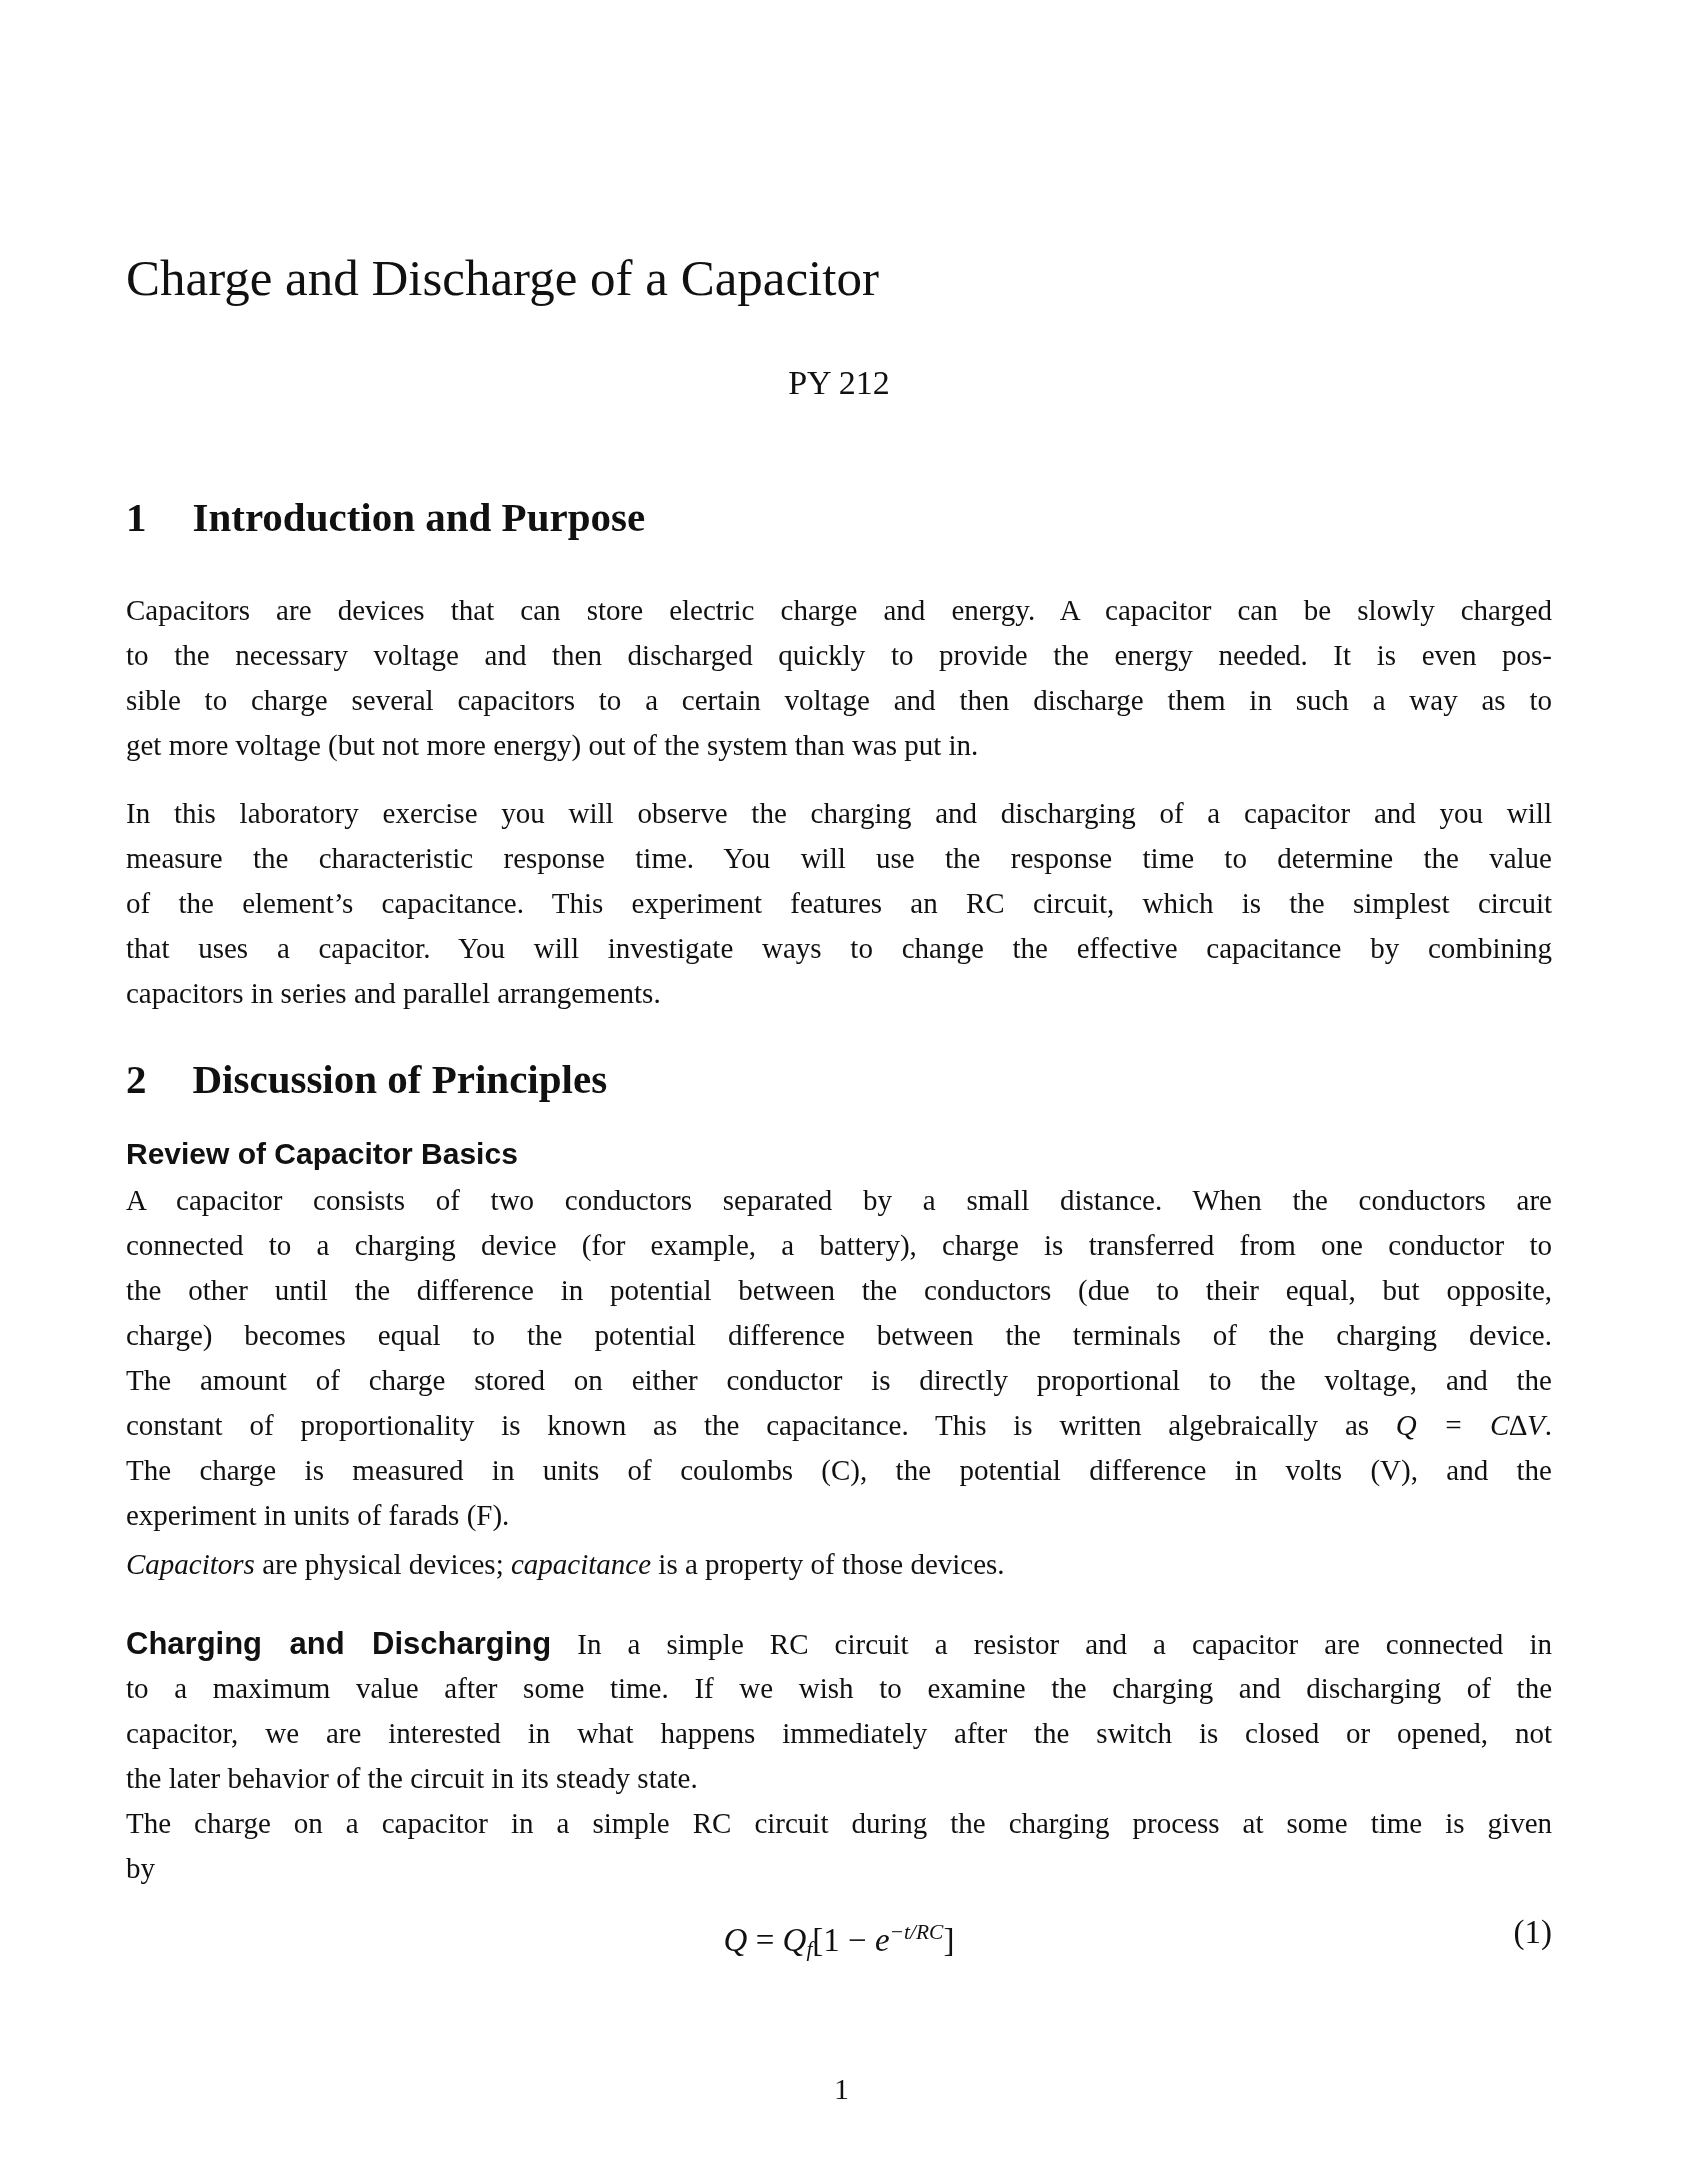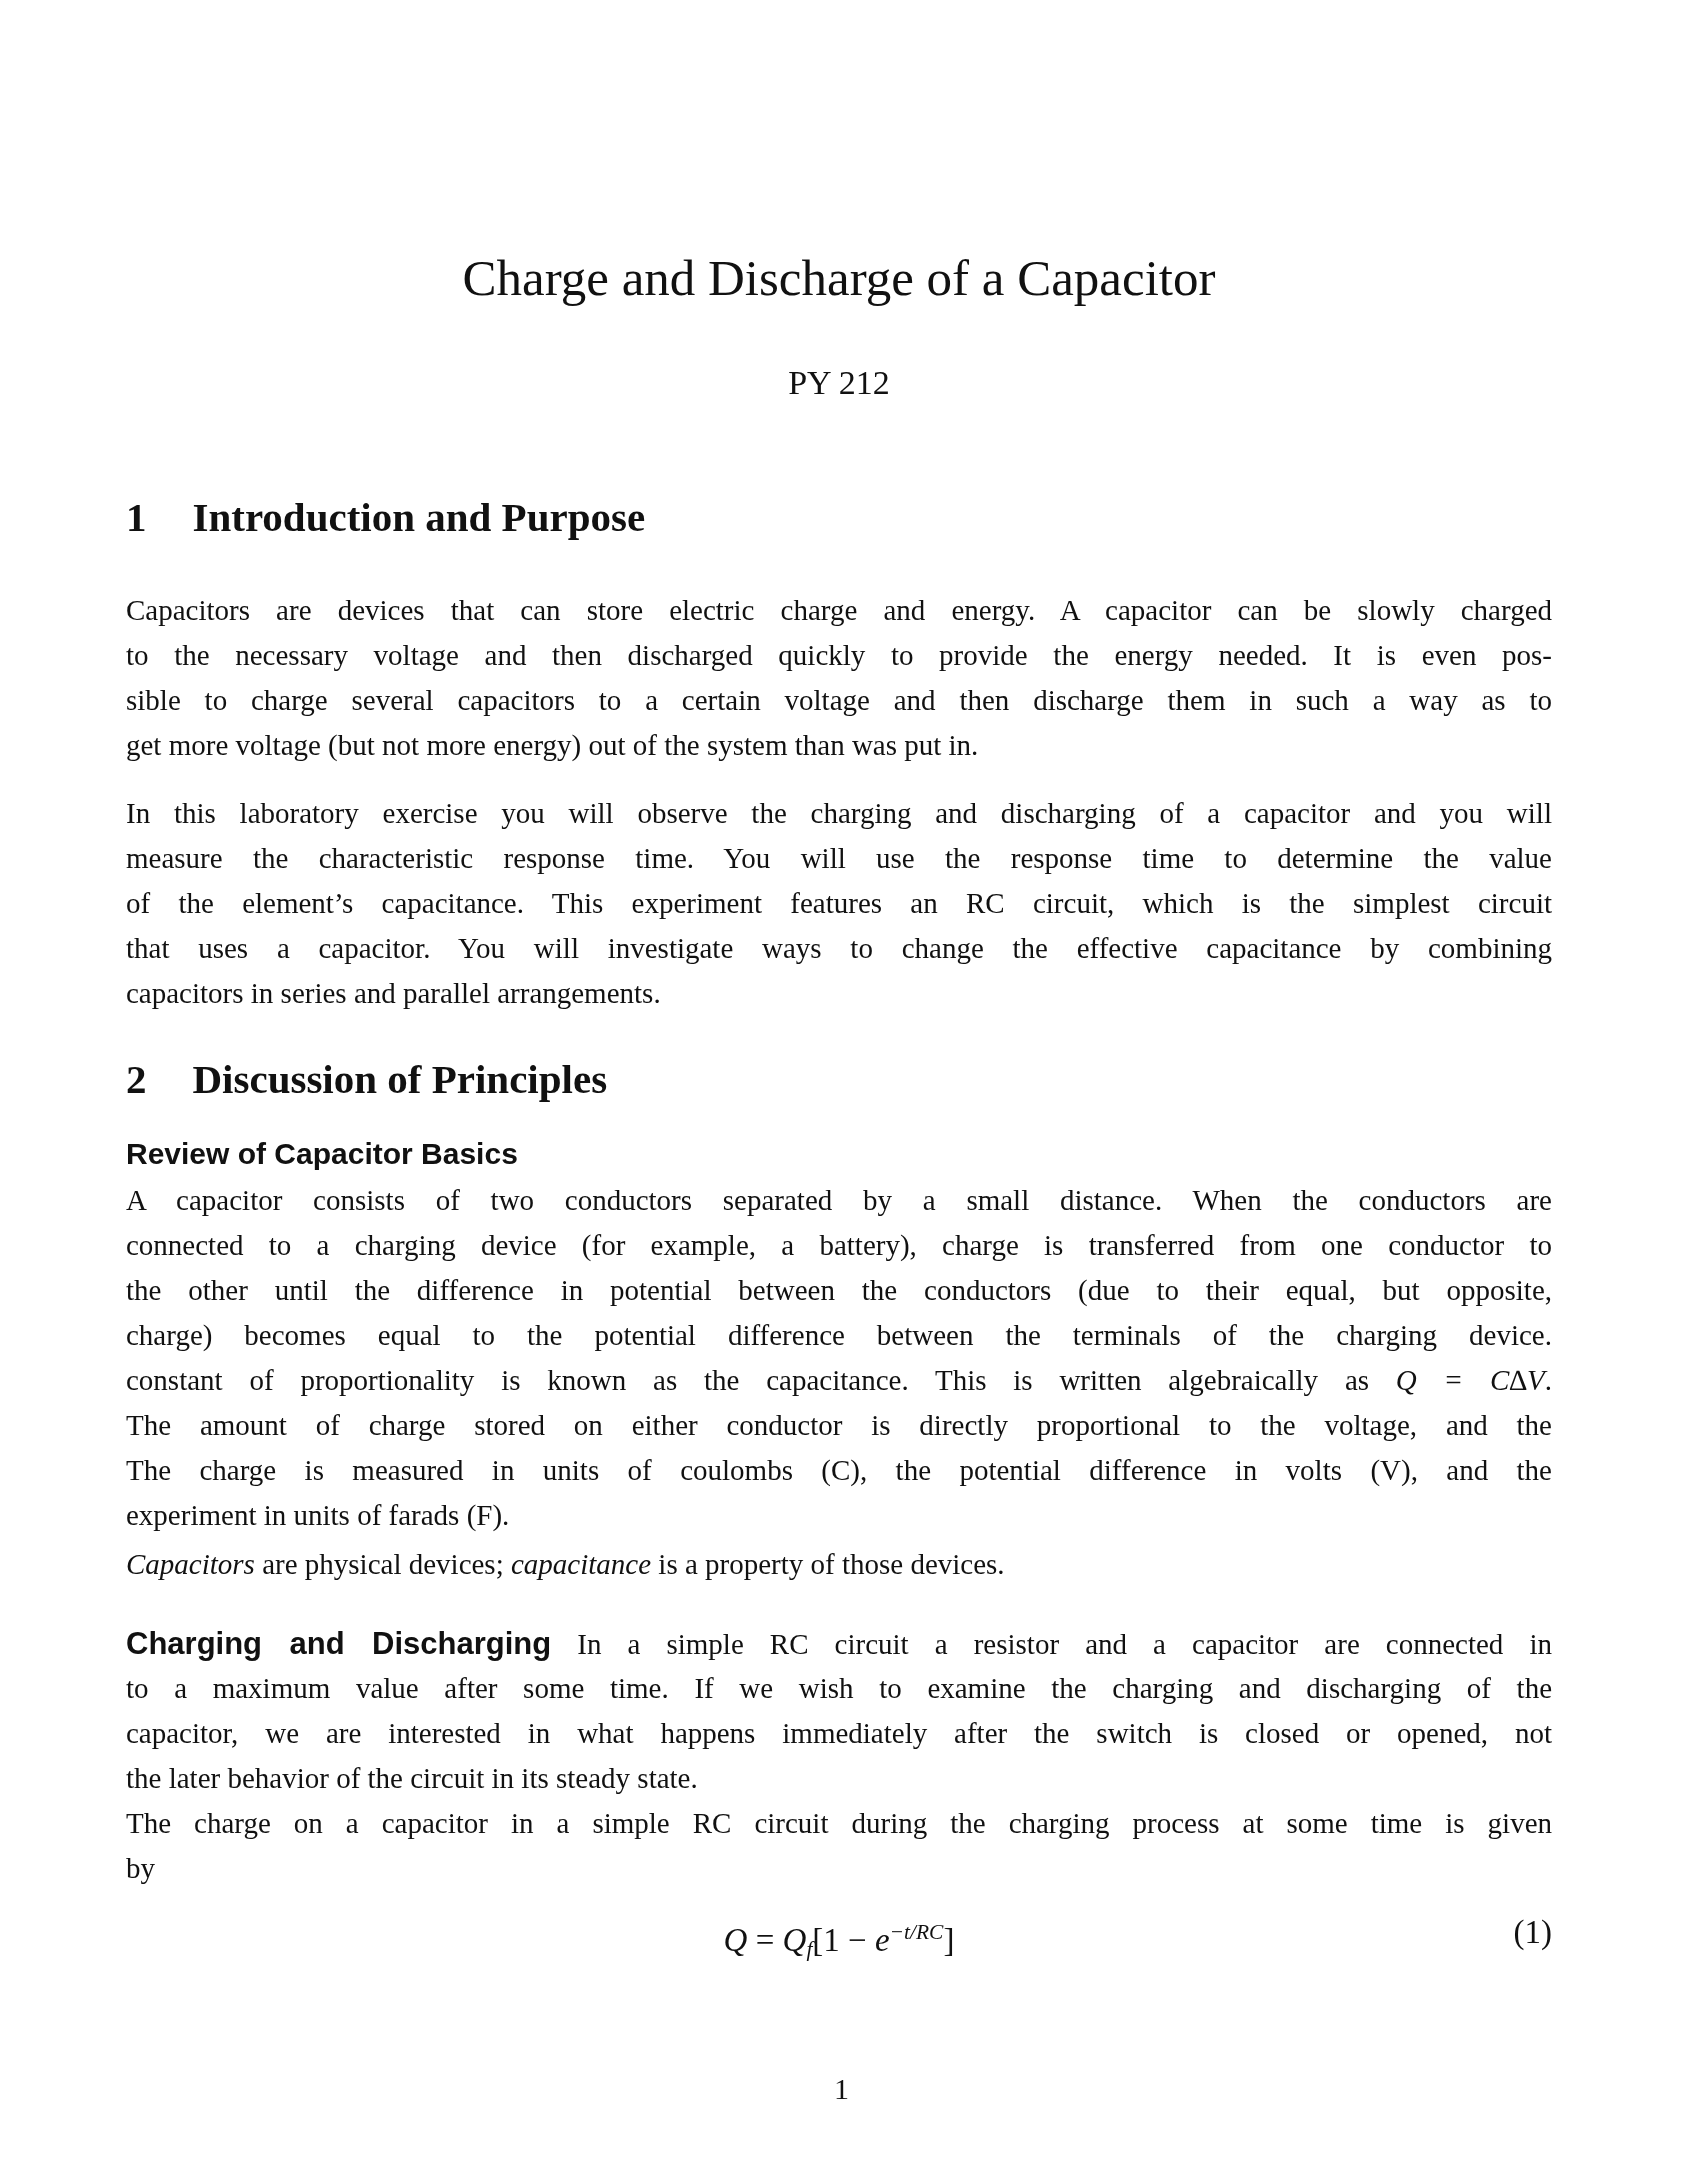--- a/index.html
+++ b/index.html
@@ -14,21 +14,21 @@
   }
   .content {
     position:absolute;
     left:126px; top:0;
     width:1426px;
   }
   .doc-title {
     margin-top:249px;
     font-size:51px;
     line-height:59px;
-    text-align:center;
+    text-align:left;
     white-space:nowrap;
   }
   .course {
     margin-top:55px;
     font-size:34px;
     line-height:40px;
     text-align:center;
   }
   .sec-heading {
     font-weight:bold;
@@ -117,22 +117,22 @@
       <span class="sec-num">2</span><span>Discussion of Principles</span>
     </div>
 
     <div class="sub-heading">Review of Capacitor Basics</div>
 
     <div class="para review-p">
       <div class="pline">A capacitor consists of two conductors separated by a small distance. When the conductors are</div>
       <div class="pline">connected to a charging device (for example, a battery), charge is transferred from one conductor to</div>
       <div class="pline">the other until the difference in potential between the conductors (due to their equal, but opposite,</div>
       <div class="pline">charge) becomes equal to the potential difference between the terminals of the charging device.</div>
+      <div class="pline">The amount of charge stored on either conductor is directly proportional to the voltage, and the</div>
       <div class="pline"><span>constant of proportionality is known as the capacitance. This is written algebraically as </span><span class="it">Q = C∆V</span><span>.</span></div>
-      <div class="pline">The amount of charge stored on either conductor is directly proportional to the voltage, and the</div>
       <div class="pline">The charge is measured in units of coulombs (C), the potential difference in volts (V), and the</div>
       <div class="pline last">experiment in units of farads (F).</div>
     </div>
 
     <div class="note"><span class="it">Capacitors</span><span> are physical devices; </span><span class="it">capacitance</span><span> is a property of those devices.</span></div>
 
     <div class="para charging-p">
       <div class="pline"><span class="runin-heading">Charging and Discharging</span><span> In a simple RC circuit a resistor and a capacitor are connected in</span></div>
       <div class="pline">to a maximum value after some time. If we wish to examine the charging and discharging of the</div>
       <div class="pline">capacitor, we are interested in what happens immediately after the switch is closed or opened, not</div>

